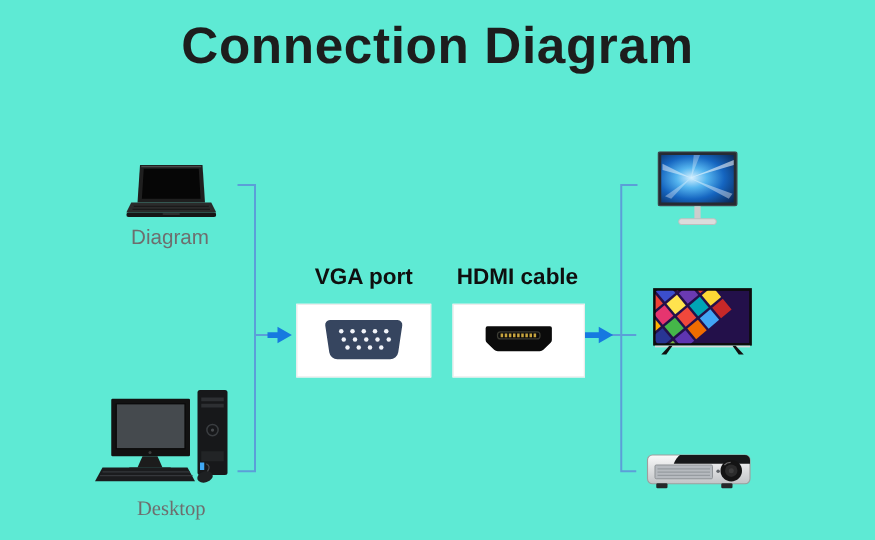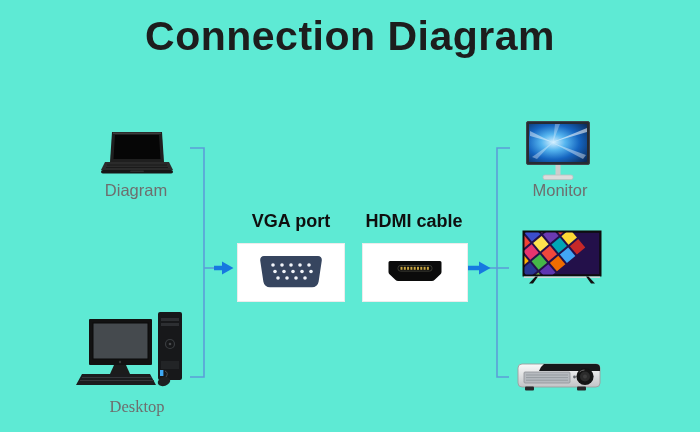--- a/index.html
+++ b/index.html
@@ -168,21 +168,20 @@
         <polygon points="27,21 61,7 61,11" opacity="0.55"></polygon>
         <polygon points="27,22 60,34 57,38" opacity="0.4"></polygon>
         <polygon points="26,21 4,10 4,15" opacity="0.45"></polygon>
         <polygon points="26,22 6,36 11,38" opacity="0.35"></polygon>
         <polygon points="27,21 34,3 29,3" opacity="0.3"></polygon>
       </g>
       <rect x="29.5" y="44" width="5" height="10" fill="#cdcdcd"></rect>
       <rect x="17" y="54" width="30" height="4.6" rx="2" fill="#dcdcdc" stroke="#bfbfbf" stroke-width="0.8"></rect>
     </svg>
   </div>
-  <div class="dev-label monitor-label">Monitor</div>
 
   <div class="icon tv-icon">
     <svg width="80" height="54" viewBox="0 0 80 54">
       <defs>
           <clipPath id="tvclip">
             <rect x="2.5" y="2.5" width="75" height="42"></rect>
           </clipPath>
         </defs>
       <rect x="0.5" y="0.5" width="79" height="46" fill="#0d0d0d"></rect>
       <g clip-path="url(#tvclip)">

